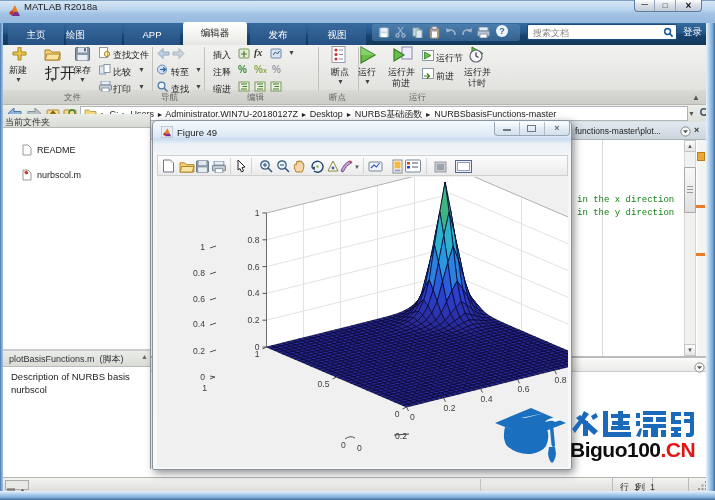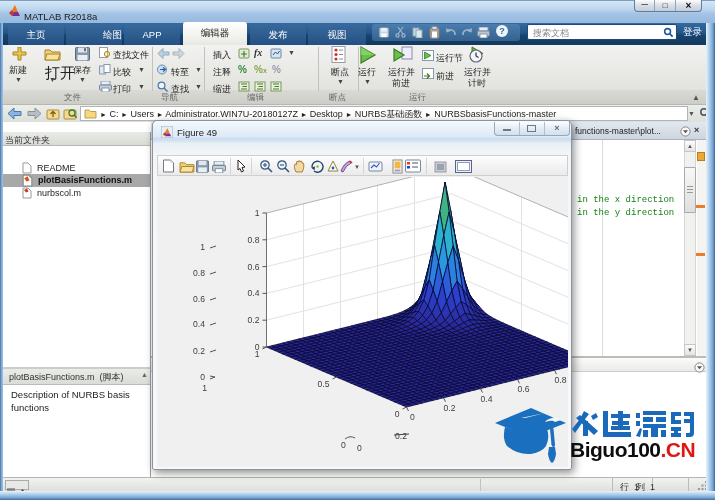--- a/index.html
+++ b/index.html
@@ -7,31 +7,31 @@
 </style></head><body>
 
 <div class="abs" style="left:0;top:0;width:715px;height:23px;background:linear-gradient(#d9e9f7 0%,#bcd6ee 40%,#a3c3e4 60%,#96b9de 100%)"></div>
 <div class="abs" style="left:0;top:0;width:715px;height:1px;background:#7d9fc0"></div>
 
 <svg class="abs" style="left:8px;top:4px" width="13" height="13" viewBox="0 0 13 13">
  <path d="M1 9 L4 6 L6 8 L4 12 Z" fill="#c23b22"></path>
     <path d="M4 6 L7 1 L10 8 L6 8 Z" fill="#e87c1e"></path>
     <path d="M6 8 L10 8 L12 12 L4 12 Z" fill="#7a2e8f"></path>
 </svg>
-<div class="abs tx" style="left:24px;top:11px;font-size:9.5px;color:#1c1c1c">MATLAB R2018a</div>
+<div class="abs tx" style="left:24px;top:1px;font-size:9.5px;color:#1c1c1c">MATLAB R2018a</div>
 
 <div class="abs" style="left:634px;top:0;width:68px;height:12px;background:linear-gradient(#fdfdfd,#d8dee6 50%,#c3ccd8);border:1px solid #5e7da0;border-top:none;border-radius:0 0 4px 4px;display:flex">
  <div style="flex:1;border-right:1px solid #8fa5bd;color:#111;font-size:9px;text-align:center;line-height:9px;font-weight:bold">─</div>
  <div style="flex:1;border-right:1px solid #8fa5bd;color:#111;font-size:8px;text-align:center;line-height:11px;font-weight:bold">□</div>
  <div style="flex:1.3;color:#111;font-size:10px;text-align:center;line-height:11px;font-weight:bold">×</div>
 </div>
 
 <div class="abs" style="left:0;top:23px;width:715px;height:22px;background:linear-gradient(#346a9f,#235689 45%,#184472 55%,#123859)"></div>
 <div class="abs" style="left:8px;top:24px;width:56px;height:21px;color:#fff;font-size:9.5px;text-align:center;line-height:21px;background:linear-gradient(#38699c,#255184)">主页</div>
-<div class="abs" style="left:66px;top:24px;width:56px;height:21px;color:#fff;font-size:9.5px;text-align:right;line-height:21px;background:linear-gradient(#38699c,#255184)">绘图</div>
+<div class="abs" style="left:66px;top:24px;width:56px;height:21px;color:#fff;font-size:9.5px;text-align:left;line-height:21px;background:linear-gradient(#38699c,#255184)">绘图</div>
 <div class="abs" style="left:124px;top:24px;width:56px;height:21px;color:#fff;font-size:9.5px;text-align:center;line-height:21px;background:linear-gradient(#38699c,#255184)">APP</div>
 <div class="abs" style="left:183px;top:22px;width:64px;height:23px;color:#222;font-size:9.5px;text-align:center;line-height:22px;background:linear-gradient(#ffffff,#f0f0ec 70%,#e6e7e2);border-radius:3px 3px 0 0">编辑器</div>
 <div class="abs" style="left:250px;top:24px;width:56px;height:21px;color:#fff;font-size:9.5px;text-align:center;line-height:21px;background:linear-gradient(#38699c,#255184)">发布</div>
 <div class="abs" style="left:308px;top:24px;width:58px;height:21px;color:#fff;font-size:9.5px;text-align:center;line-height:21px;background:linear-gradient(#38699c,#255184)">视图</div>
 
 <div class="abs" style="left:372px;top:24px;width:148px;height:17px;background:linear-gradient(#4b7dae,#34628f);border-radius:3px;"></div>
 <svg class="abs" style="left:378px;top:27px" width="12" height="11" viewBox="0 0 12 12">
     <rect x="1" y="1" width="10" height="10" rx="1" fill="#c8d6e8" stroke="#8aa"></rect>
     <rect x="3" y="1" width="6" height="4" fill="#eef"></rect>
     <rect x="3" y="7" width="6" height="4" fill="#fff"></rect>
@@ -233,51 +233,44 @@
 <svg class="abs" style="left:84px;top:108px" width="13" height="11" viewBox="0 0 13 11">
     <path d="M1 2 h4 l1.5 1.5 H12 v6.5 H1 Z" fill="#f7d780" stroke="#b08c3a" stroke-width="0.8"></path>
   </svg>
 <div class="abs tx" style="left:100px;top:108px;font-size:9px;color:#222"> <span style="font-size:7px">►</span> C: <span style="font-size:7px">►</span> Users <span style="font-size:7px">►</span> Administrator.WIN7U-20180127Z <span style="font-size:7px">►</span> Desktop <span style="font-size:7px">►</span> NURBS基础函数 <span style="font-size:7px">►</span> NURBSbasisFunctions-master</div>
 <div class="abs" style="left:688px;top:110px;font-size:7px;color:#555">▼</div>
 <svg class="abs" style="left:699px;top:107px" width="12" height="12" viewBox="0 0 12 12">
     <circle cx="5" cy="5" r="3.2" fill="none" stroke="#456" stroke-width="1.5"></circle>
     <line x1="7.4" y1="7.4" x2="10.5" y2="10.5" stroke="#456" stroke-width="1.7"></line>
   </svg>
 
-<div class="abs" style="left:0;top:132px;width:151px;height:355px;background:#fff;border-right:1px solid #9d9d9d">
+<div class="abs" style="left:0;top:114px;width:151px;height:355px;background:#fff;border-right:1px solid #9d9d9d">
   <div style="height:14px;background:linear-gradient(#e9ebe7,#d9dbd5);border-bottom:1px solid #b8b8b2;font-size:9px;color:#333;padding:2px 0 0 5px">当前文件夹</div>
 
   <div class="abs" style="left:0;top:30px;width:150px;height:12px">
     <svg class="abs" style="left:22px;top:0" width="10" height="12" viewBox="0 0 10 12">
         <path d="M1 1 h5 l3 3 v7 h-8 z" fill="#fff" stroke="#999" stroke-width="1"></path>
       </svg>
     <span class="abs tx" style="left:37px;top:1px;font-size:9px;color:#222">README</span>
-  </div>
-  <div class="abs" style="left:1px;top:42px;width:149px;height:13px;background:#a8a8a8">
-    <svg class="abs" style="left:21px;top:0" width="11" height="13" viewBox="0 0 10 12">
-        <path d="M1 1 h5 l3 3 v7 h-8 z" fill="#fff" stroke="#888" stroke-width="1"></path>
-        <path d="M2 4 l3 -2 l2 4 l-3 1 z" fill="#d95319"></path>
-      </svg>
-    <span class="abs tx" style="left:37px;top:1px;font-size:9px;color:#111;font-weight:bold">plotBasisFunctions.m</span>
   </div>
   <div class="abs" style="left:0;top:55px;width:150px;height:12px">
     <svg class="abs" style="left:22px;top:0" width="10" height="12" viewBox="0 0 10 12">
         <path d="M1 1 h5 l3 3 v7 h-8 z" fill="#fff" stroke="#999" stroke-width="1"></path>
         <path d="M2 3 l3 -1.5 l1.5 3 l-2.5 1 z" fill="#c1392b"></path>
       </svg>
     <span class="abs tx" style="left:37px;top:1px;font-size:9px;color:#222">nurbscol.m</span>
   </div>
 
   <div class="abs" style="left:0;top:235px;width:150px;height:2px;background:#ccc"></div>
   <div class="abs" style="left:0;top:237px;width:150px;height:16px;background:linear-gradient(#eaece8,#dadcd6);border-bottom:1px solid #bbb">
      <span class="abs tx" style="left:9px;top:2px;font-size:9px;color:#333">plotBasisFunctions.m&nbsp;&nbsp;(脚本)</span>
      <span class="abs" style="left:141px;top:2px;font-size:7px;color:#666">▲</span>
   </div>
   <div class="abs tx" style="left:11px;top:257px;font-size:9.5px;color:#222">Description of NURBS basis</div>
-  <div class="abs tx" style="left:11px;top:270px;font-size:9.5px;color:#222">functions</div>
+  <div class="abs tx" style="left:11px;top:270px;font-size:9.5px;color:#222">nurbscol</div>
 </div>
 
 <div class="abs" style="left:151px;top:122px;width:555px;height:355px;background:#fff">
   <div class="abs" style="left:0;top:0;width:555px;height:18px;background:linear-gradient(#e2e8ef,#cdd5de);border-bottom:1px solid #a8b2bc"></div>
   <div class="abs tx" style="left:424px;top:4px;font-size:8.5px;color:#222">functions-master\plot...</div>
   <svg class="abs" style="left:529px;top:4px" width="11" height="11" viewBox="0 0 11 11">
       <circle cx="5.5" cy="5.5" r="4.6" fill="#f8f8f8" stroke="#888" stroke-width="1"></circle>
       <path d="M3 4.2 h5 l-2.5 3 z" fill="#555"></path>
     </svg>
   <div class="abs tx" style="left:543px;top:3px;font-size:9px;color:#333;font-weight:bold">×</div>

